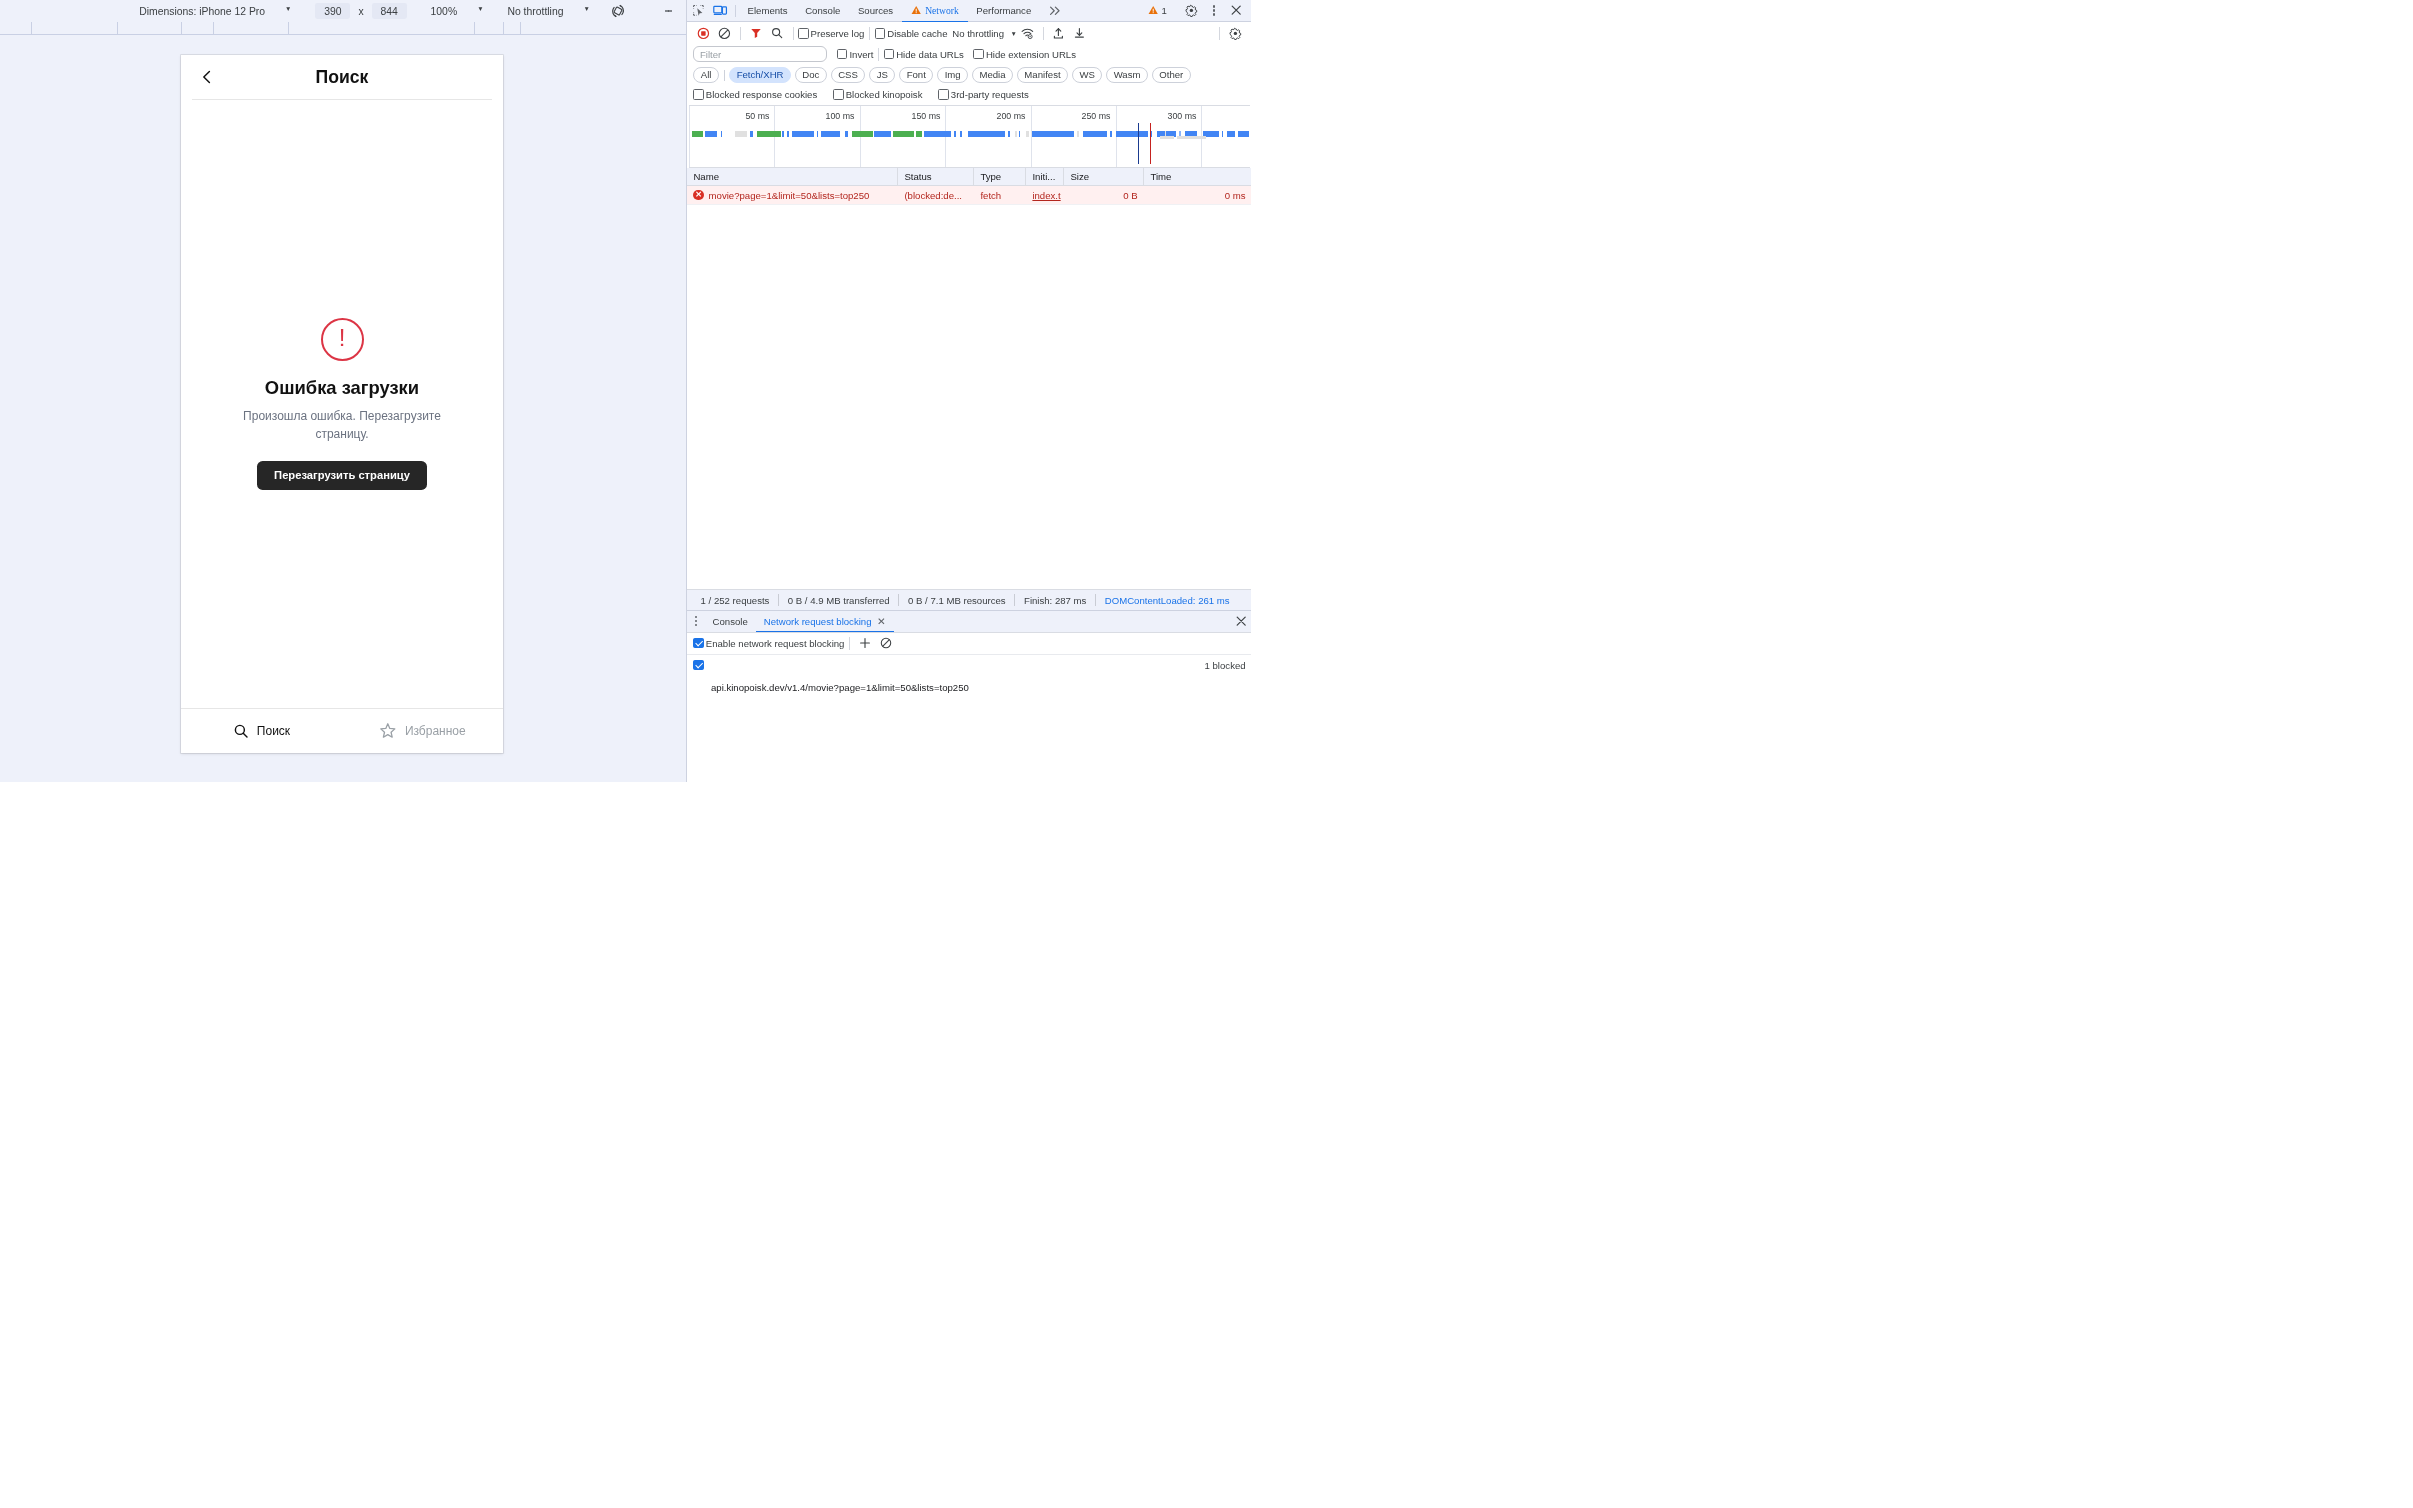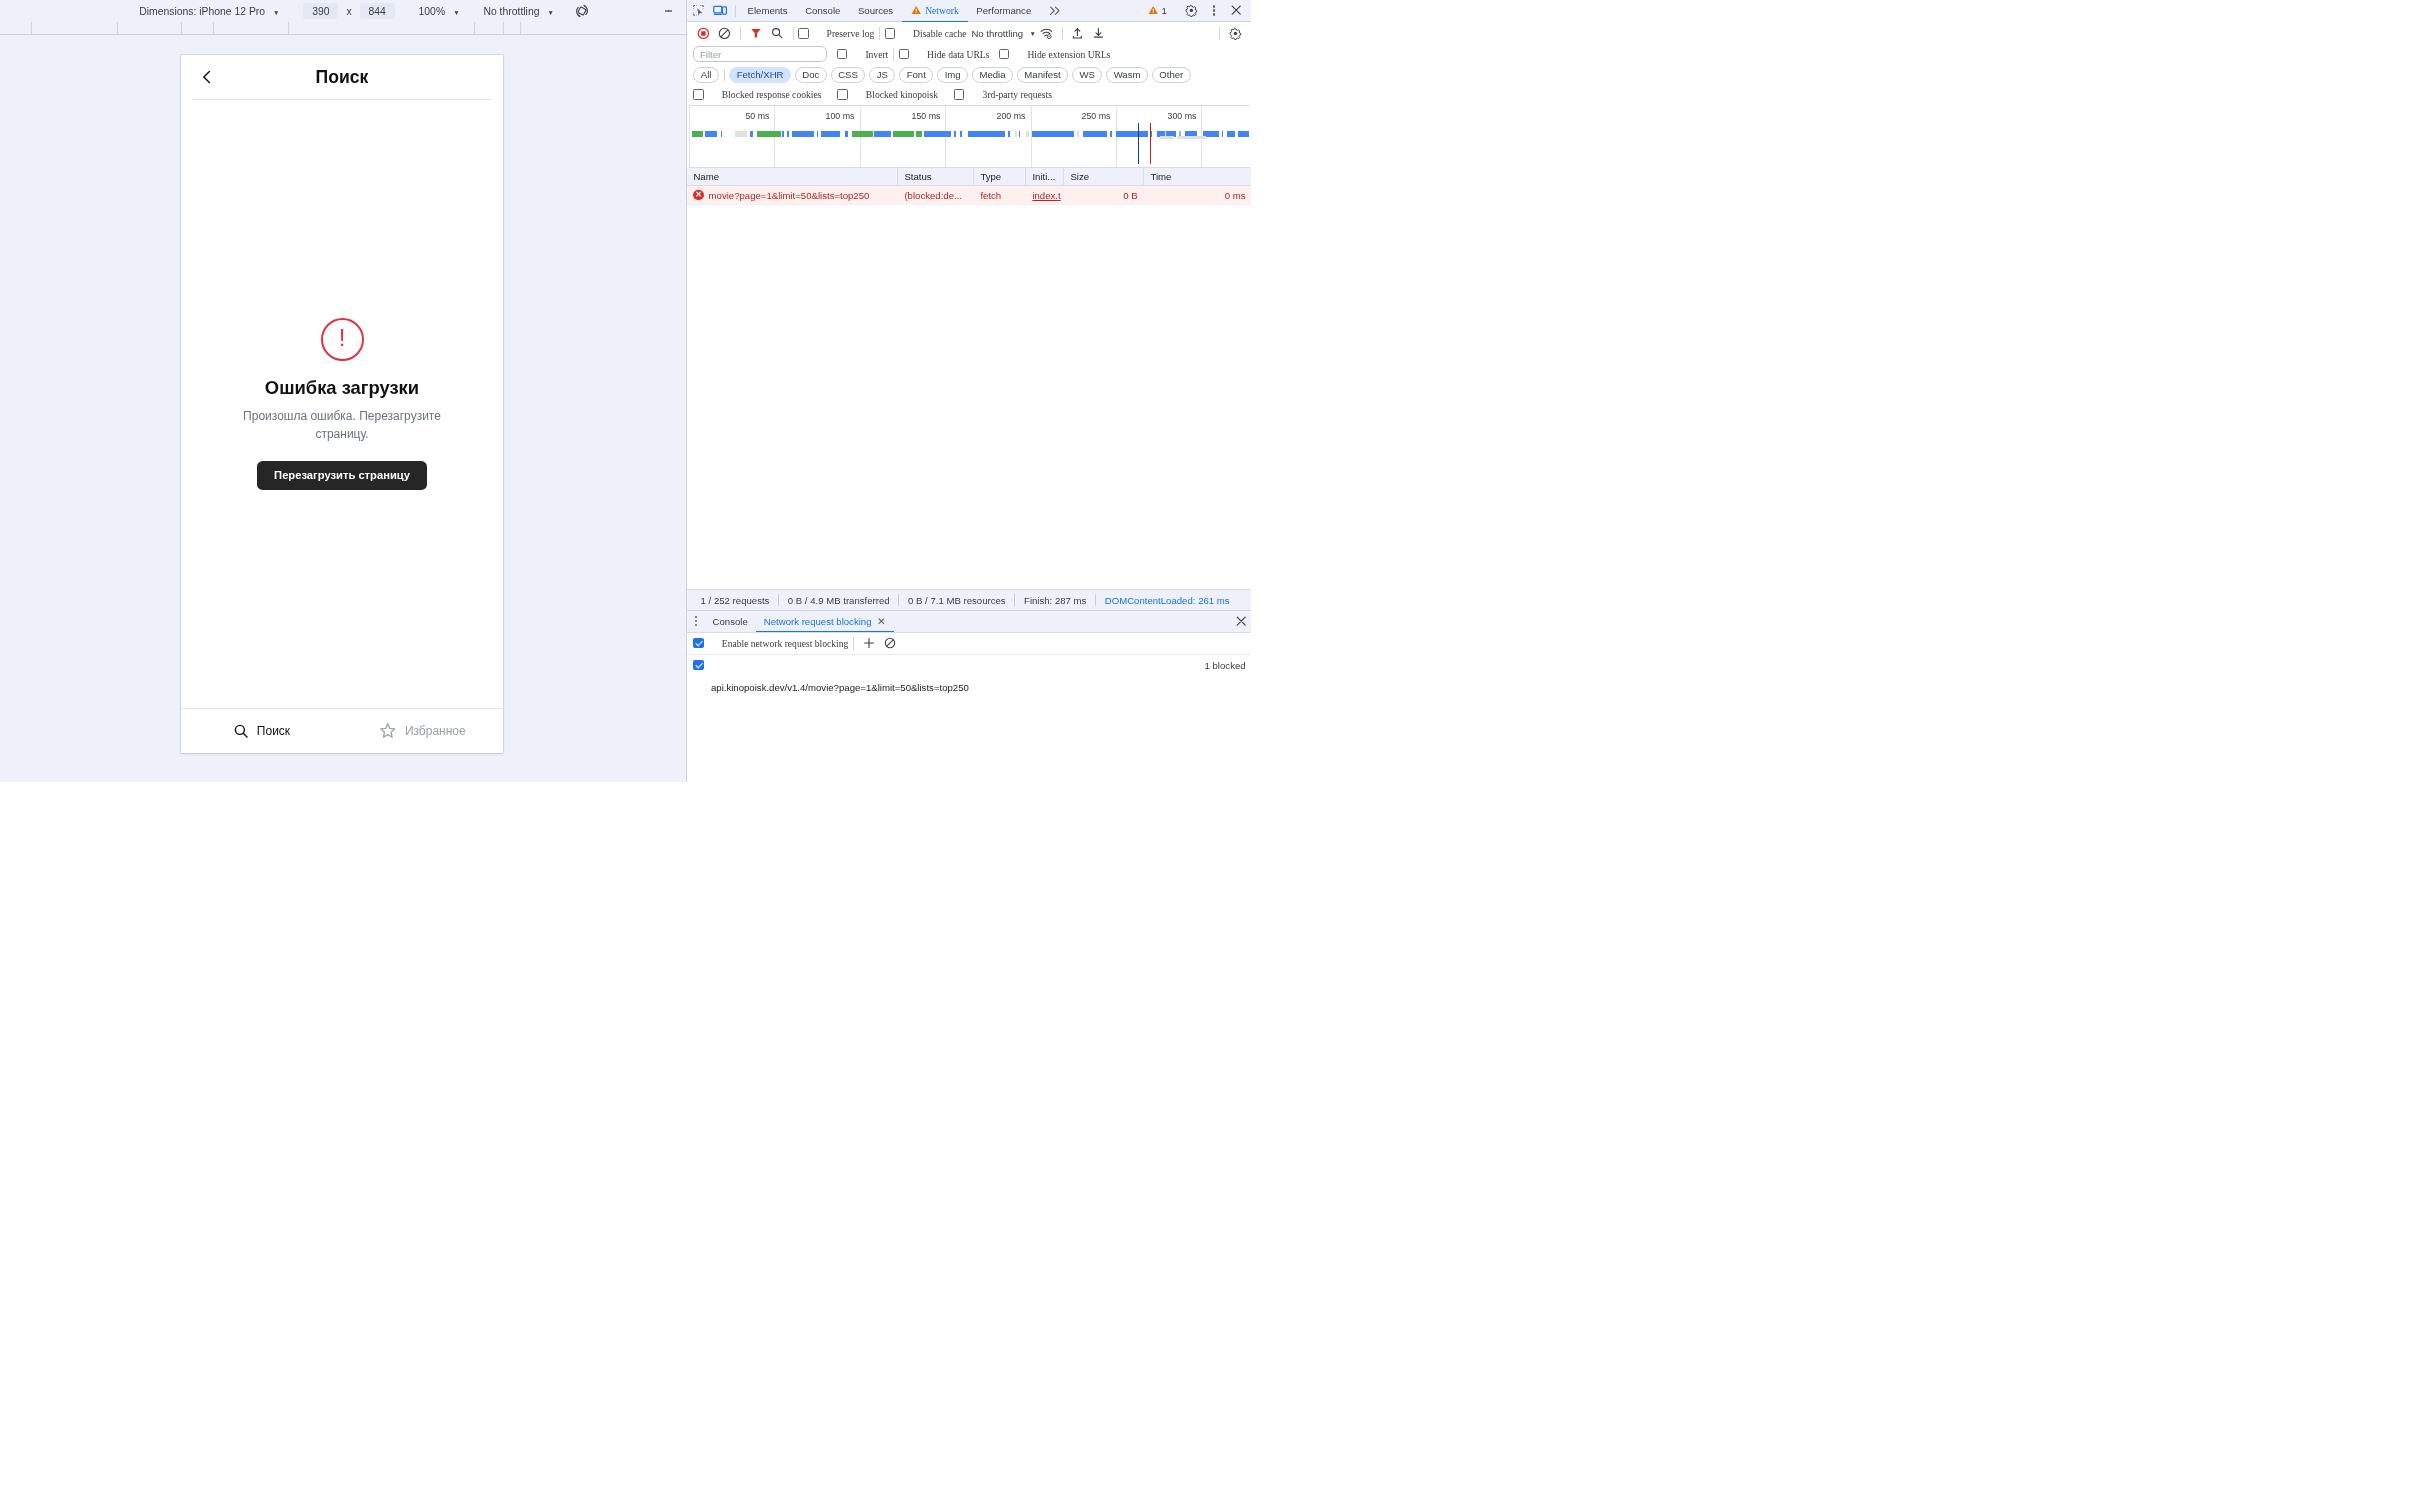--- a/index.html
+++ b/index.html
@@ -19,21 +19,21 @@
   }
   #device-toolbar {
     height: 22.3px; width: 100%;
     display: flex; align-items: center;
     font-size: 10.4px; color: #3c4043;
     background: #eef1fa;
     position: relative;
   }
   #device-toolbar .dt-spacer { flex: 0 0 136px; }
   .dt-select {
-    display: flex; align-items: flex-end; gap: 8px;
+    display: flex; align-items: flex-start; gap: 20px;
     padding: 1.6px 3.2px; cursor: pointer; color: #3c4043;
   }
   .dt-caret { font-size: 6.4px; line-height: 1; color: #3c4043; }
   .dt-num {
     width: 35px; text-align: center;
     background: #e4e8f4; border-radius: 2.4px;
     padding: 2.4px 1.6px; margin: 0 3.2px; font-size: 10.4px; color: #3c4043;
     border: none; font-family: "Liberation Sans", sans-serif;
   }
   .dt-x { margin: 0 4.8px; color: #3c4043; font-size: 10.4px; }
@@ -179,21 +179,21 @@
   }
   .cbx.checked {
     background: #1a73e8; border-color: #1a73e8;
     position: relative;
   }
   .cbx.checked::after {
     content: ""; position: absolute; left: 2.8px; top: 0.4px;
     width: 3.2px; height: 6.4px; border: solid #fff; border-width: 0 1.6px 1.6px 0;
     transform: rotate(45deg);
   }
-  .cbx-label { display:flex; align-items:center; gap:18px; cursor:pointer; white-space: nowrap; font-size:9.6px;font-family:Liberation Serif, serif; }
+  .cbx-label { display:flex; align-items:center; gap:2px; cursor:pointer; white-space: nowrap; font-size:9.6px; }
   .throttle-sel {
     display:flex; align-items:center; gap:6.4px; cursor:pointer; padding-left: 4.8px; white-space: nowrap;
   }
   .caret-sm { font-size: 6.4px; color: #3c4043; }
 
   
   #nt-filter-row { display:flex; align-items:center; gap:0; padding: 1.6px 6.4px 3.2px; background:#fff; }
   #filter-input {
     width: 134px; height: 16px; border: 0.8px solid #c4c7ce; border-radius: 6px;
     padding: 0 5.6px; font-size: 9.6px; color: #3c4043;

